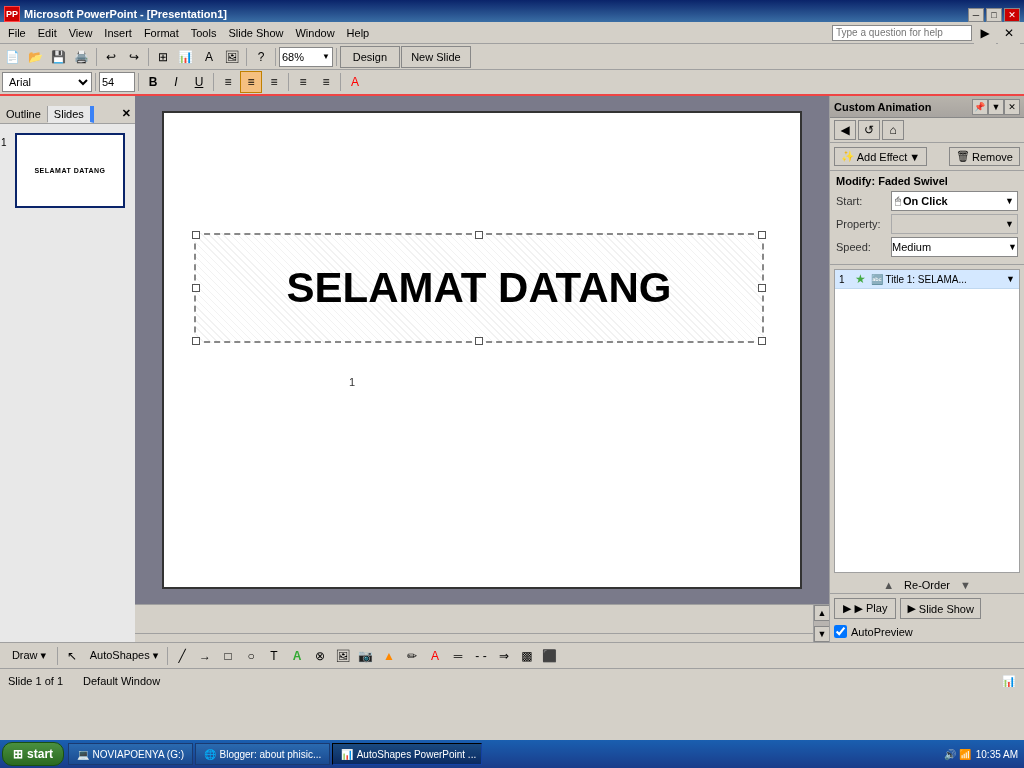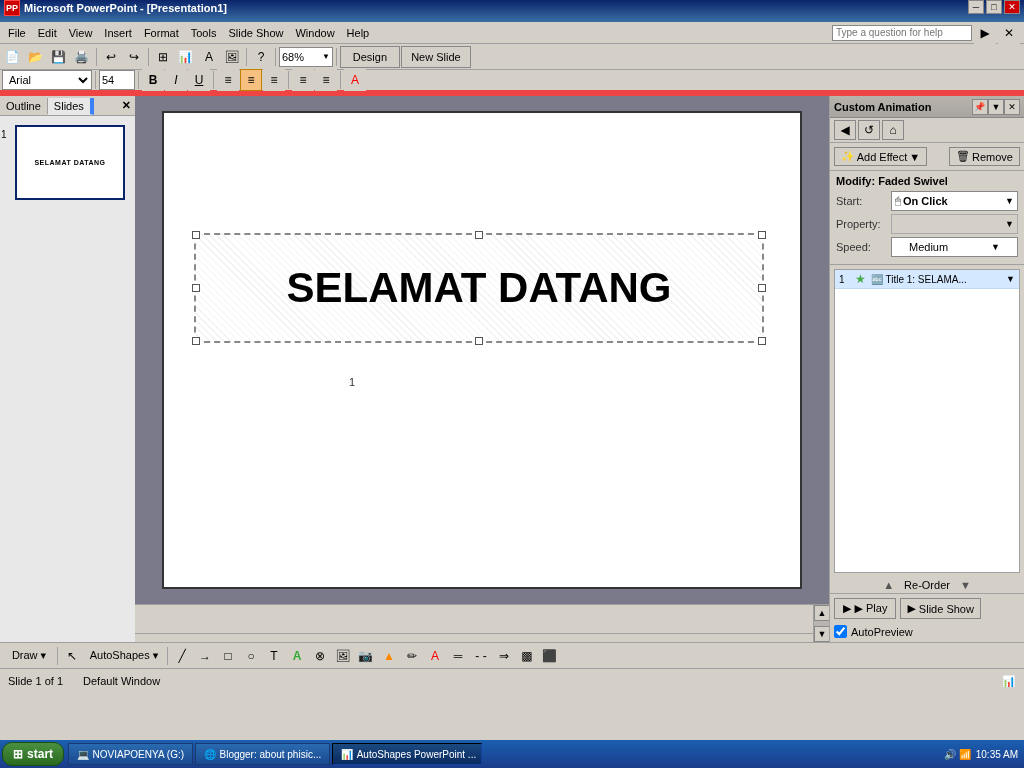--- a/index.html
+++ b/index.html
@@ -4,21 +4,21 @@
   <style>
     * { margin: 0; padding: 0; box-sizing: border-box; }
     body { font-family: 'Tahoma', 'Arial', sans-serif; font-size: 11px; background: #d4d0c8; overflow: hidden; width: 1024px; height: 768px; }
 
     
     #title-bar {
       background: linear-gradient(to bottom, #0a246a, #3a6ea5);
       color: white;
       height: 22px;
       display: flex;
-      align-items: flex-start;
+      align-items: flex-end;
       justify-content: space-between;
       padding: 0 4px;
       user-select: none;
     }
     #title-bar-left { display: flex; align-items: center; gap: 4px; }
     #title-bar-icon { width: 16px; height: 16px; background: #cc0000; border: 1px solid #ff4444; font-size: 10px; display: flex; align-items: center; justify-content: center; color: white; font-weight: bold; }
     #title-bar-text { font-size: 11px; font-weight: bold; }
     #title-bar-controls { display: flex; gap: 2px; }
     .title-btn { width: 16px; height: 14px; background: #d4d0c8; border: 1px solid #888; font-size: 9px; display: flex; align-items: center; justify-content: center; cursor: pointer; color: #000; }
     .title-btn.close { background: #cc0000; color: white; }
@@ -67,36 +67,37 @@
     .zoom-input { width: 40px; border: none; font-size: 11px; padding: 1px 2px; }
     .zoom-arrow { font-size: 8px; padding: 0 2px; cursor: pointer; }
 
     
     #toolbar2 {
       background: #d4d0c8;
       height: 26px;
       display: flex;
       align-items: center;
       padding: 0 2px;
-      border-bottom: 6px solid #ef4444;
+      border-bottom: 2px solid #ef4444;
       gap: 1px;
     }
     .font-box { width: 90px; height: 20px; border: 1px solid #888; background: white; font-size: 11px; padding: 1px 2px; }
     .fontsize-box { width: 36px; height: 20px; border: 1px solid #888; background: white; font-size: 11px; padding: 1px 2px; }
     .tb-btn-active {
       width: 22px; height: 22px;
       background: #f5c080;
       border: 1px solid #c08000;
       display: flex; align-items: center; justify-content: center;
       cursor: pointer; font-size: 12px;
     }
     #tabs-bar {
       display: flex;
       background: #d4d0c8;
       border-bottom: 1px solid #a0a0a0;
+      margin-top: 8px;
     }
     .panel-tab {
       padding: 3px 8px;
       font-size: 11px;
       cursor: pointer;
       border-right: 1px solid #a0a0a0;
     }
     .panel-tab.active {
       background: #e8e8e8;
       border-bottom: 1px solid #e8e8e8;
@@ -601,21 +602,21 @@
         <div class="prop-row">
           <span class="prop-label">Property:</span>
           <div class="prop-select" style="background:#d4d0c8; border:1px solid #aaa; flex:1; height:20px; display:flex; align-items:center; padding:0 3px; justify-content:space-between;">
             <span style="font-size:11px; flex:1;"></span>
             <span class="prop-select-arrow">▼</span>
           </div>
         </div>
 
         <div class="prop-row">
           <span class="prop-label">Speed:</span>
-          <div class="prop-select" style="background:white; border:1px solid #888; flex:1; height:20px; display:flex; align-items:center; padding:0 17px; justify-content:space-between;">
+          <div class="prop-select" style="background:white; border:1px solid #888; flex:1; height:20px; display:flex; align-items:center; padding:0 0; justify-content:space-between;">
             <span style="font-size:11px; flex:1;">Medium</span>
             <span class="prop-select-arrow">▼</span>
           </div>
         </div>
       </div>
 
       <div id="anim-list">
         <div class="anim-item">
           <span class="anim-num">1</span>
           <span class="anim-icon anim-star">★</span>

